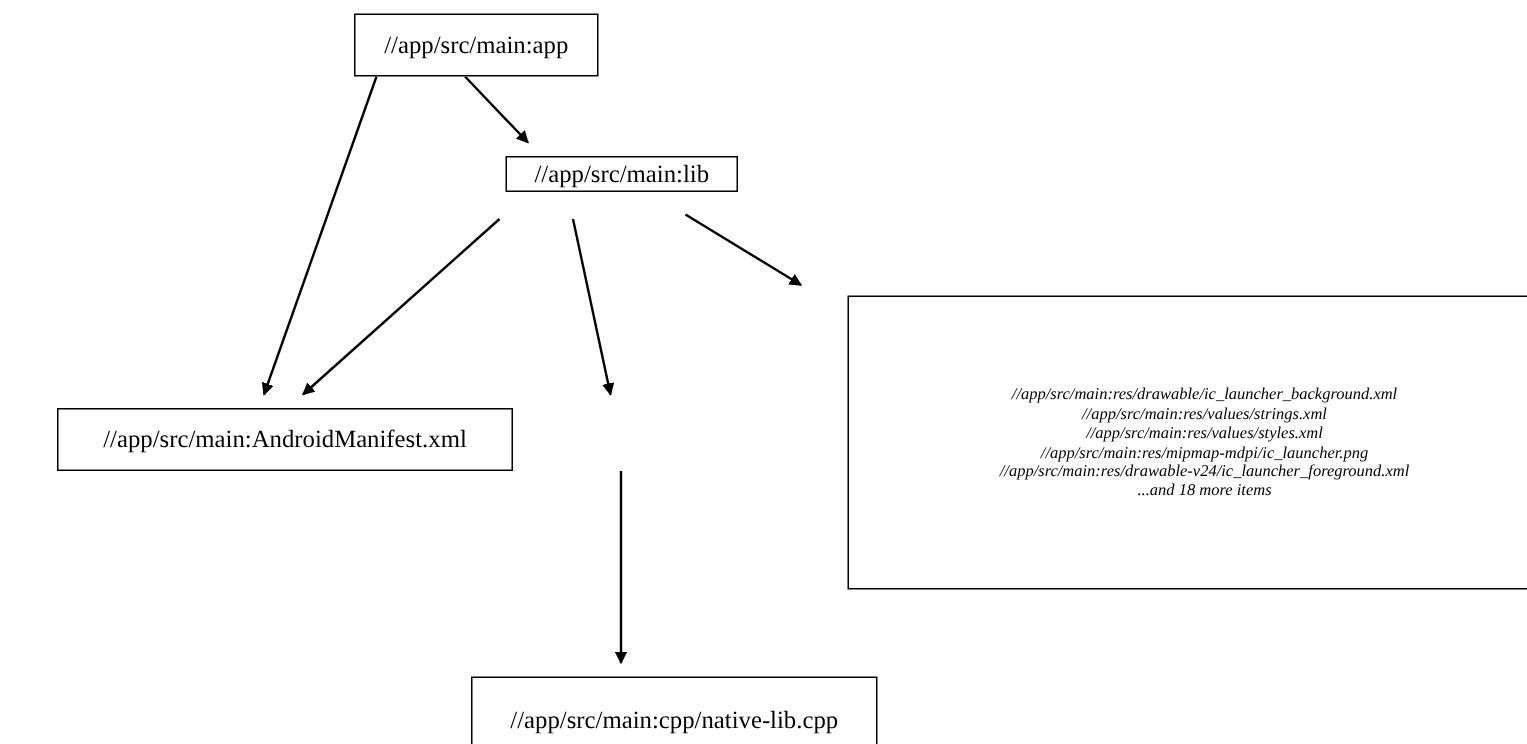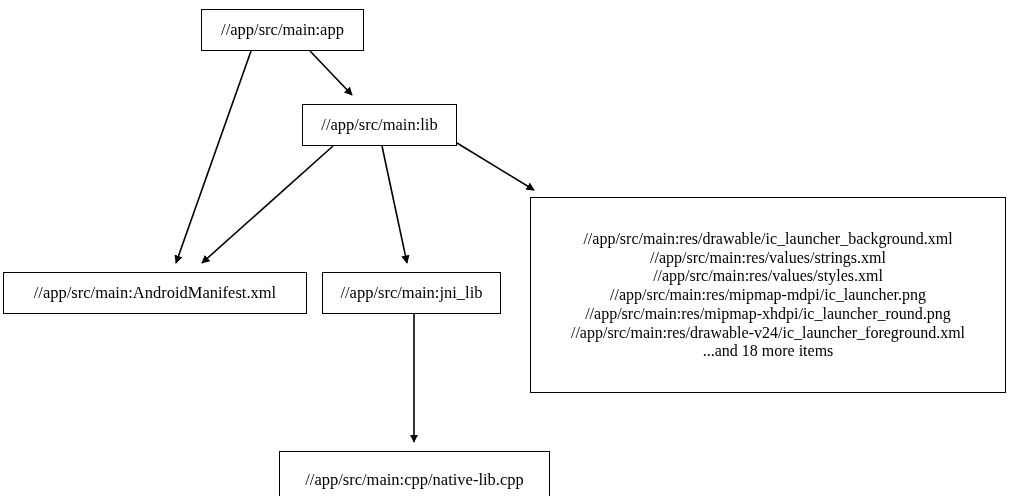--- a/index.html
+++ b/index.html
@@ -34,41 +34,43 @@
     border: 1px solid #000000;
     background: #ffffff;
     display: flex;
     align-items: center;
     justify-content: center;
     text-align: center;
     font-family: "Liberation Serif", "DejaVu Serif", serif;
     color: #000000;
     white-space: nowrap;
     z-index: 2;
+    margin-left: 35px;
   }
   .node-label {
     display: block;
     line-height: 1.0;
   }
   .node-single {
     font-size: 16.5px;
   }
   .node-multi {
     display: block;
     padding: 6px 10px 5px 10px;
     white-space: normal;
     line-height: 1.172;
-    font-size: 16px;
+    font-size: 11px;
+    font-style: italic;
   }
   .node-multi .line {
     display: block;
     white-space: nowrap;
   }
   #n-app       { left: 201px; top: 9px;   width: 163px; height: 42px; }
-  #n-lib       { left: 302px; top: 104px; width: 155px; height: 42px; }
+  #n-lib       { left: 302px; top: 104px; width: 155px; height: 24px; }
   #n-manifest  { left: 3px;   top: 272px; width: 304px; height: 42px; }
   #n-jnilib    { left: 322px; top: 272px; width: 179px; height: 42px; }
   #n-cpp       { left: 279px; top: 451px; width: 271px; height: 58px; }
   #n-res       { left: 530px; top: 197px; width: 476px; height: 196px; }
 </style>
 </head>
 <body>
 
 <div id="graph">
 
@@ -97,33 +99,29 @@
   </div>
 
   <div class="node" id="n-lib">
     <span class="node-label node-single">//app/src/main:lib</span>
   </div>
 
   <div class="node" id="n-manifest">
     <span class="node-label node-single">//app/src/main:AndroidManifest.xml</span>
   </div>
 
-  <div class="node" id="n-jnilib">
-    <span class="node-label node-single">//app/src/main:jni_lib</span>
-  </div>
 
   <div class="node" id="n-cpp">
     <span class="node-label node-single">//app/src/main:cpp/native-lib.cpp</span>
   </div>
 
   <div class="node" id="n-res">
     <span class="node-multi" id="res-lines">
         <span class="line">//app/src/main:res/drawable/ic_launcher_background.xml</span>
         <span class="line">//app/src/main:res/values/strings.xml</span>
         <span class="line">//app/src/main:res/values/styles.xml</span>
         <span class="line">//app/src/main:res/mipmap-mdpi/ic_launcher.png</span>
-        <span class="line">//app/src/main:res/mipmap-xhdpi/ic_launcher_round.png</span>
         <span class="line">//app/src/main:res/drawable-v24/ic_launcher_foreground.xml</span>
         <span class="line">...and 18 more items</span>
       </span>
   </div>
 
 </div>
 
 </body></html>

